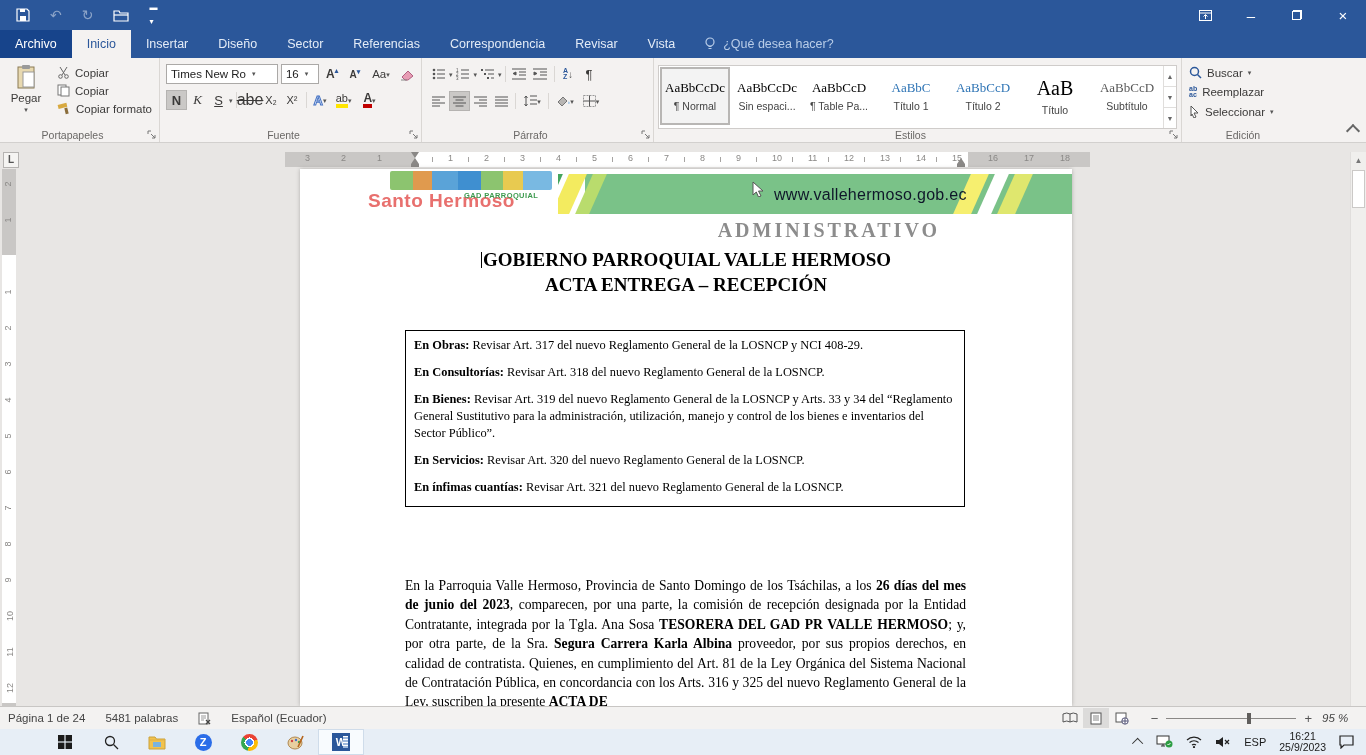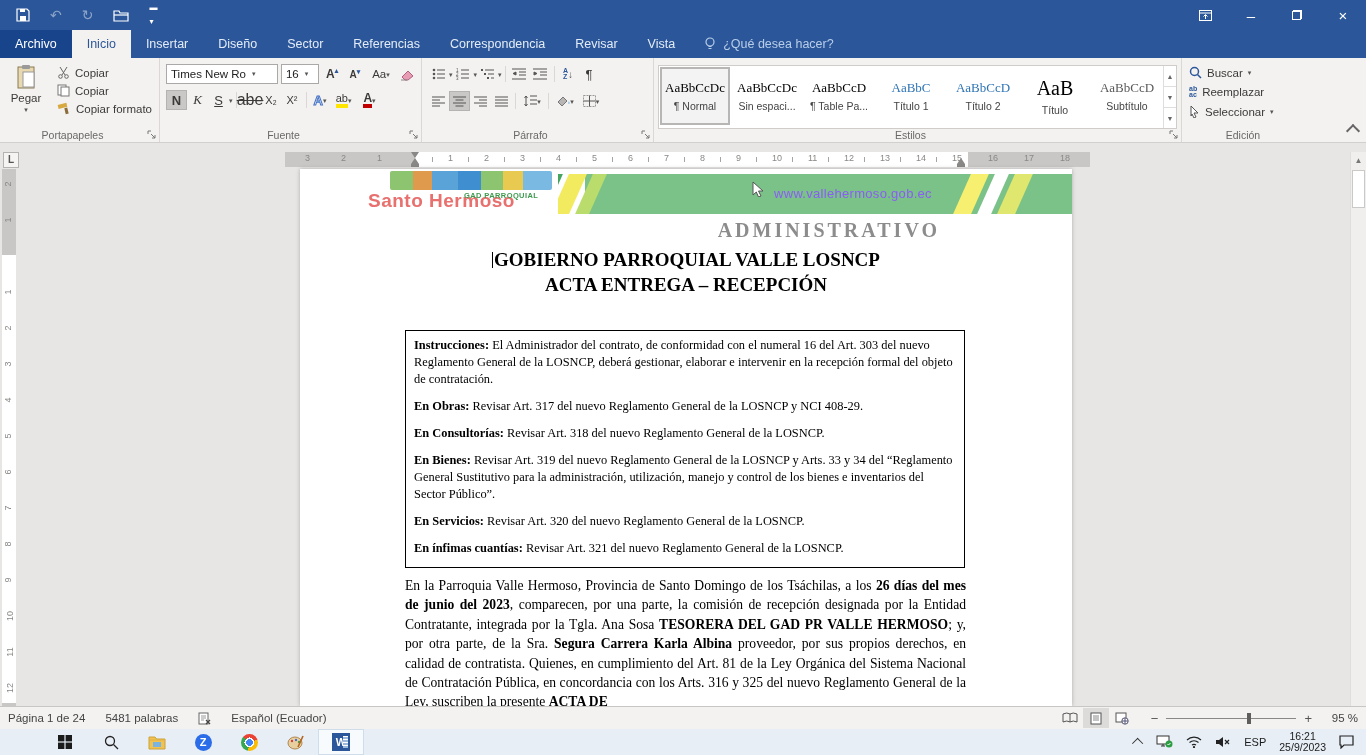--- a/index.html
+++ b/index.html
@@ -94,21 +94,21 @@
   .sb-up{height:16px;background:#f0efed;display:flex;align-items:center;justify-content:center;font-size:8px;color:#777;}
   .sb-thumb{margin:2px 1px;height:36px;background:#fff;border:1px solid #cbc9c7;}
 
   .page{position:absolute;left:300px;top:26px;width:772px;height:537px;background:#fff;box-shadow:0 0 4px rgba(0,0,0,.25);}
   
   .banner{position:absolute;left:0;right:0;top:1px;height:46px;overflow:hidden;}
   .band{position:absolute;left:285px;right:0;top:4px;bottom:2px;background:#7ac288;}
   .stripe{position:absolute;top:0;bottom:0;transform:skewX(-24deg);}
   .lstripes{position:absolute;left:238px;width:110px;top:4px;bottom:2px;}
   .rstripes{position:absolute;right:18px;width:100px;top:4px;bottom:2px;}
-  .url{position:absolute;top:16px;left:474px;color:#8b5cf6;font-size:13px;letter-spacing:.3px;}
+  .url{position:absolute;top:16px;left:474px;color:#0f172a;font-size:16px;letter-spacing:.3px;}
   .cursor-arrow{position:absolute;left:452px;top:11px;}
   .logo{position:absolute;left:54px;top:0;width:204px;height:46px;background:#fff;}
   .logo-art{height:19px;margin:1px 6px 0 36px;background:linear-gradient(90deg,#8cc46f 0 14%,#e09a4e 14% 26%,#5aa3d8 26% 42%,#3f8fd0 42% 56%,#8cc46f 56% 70%,#e8ca50 70% 82%,#79b9e2 82% 100%);border-radius:2px;}
   .logo-text{position:relative;margin-left:14px;font-size:19px;line-height:21px;font-weight:bold;color:#e8706e;letter-spacing:.5px;}
   .logo-sub{position:absolute;top:-5px;left:96px;font-size:7.5px;font-weight:bold;color:#3d9a4e;letter-spacing:.4px;}
   
   .section-label{position:absolute;top:50px;right:132px;font-family:"Liberation Serif",serif;font-weight:bold;font-size:20px;letter-spacing:3px;color:#8c8c8c;}
   .dh{position:absolute;left:0;right:0;text-align:center;font-family:"Liberation Serif",serif;font-weight:bold;font-size:19px;color:#000;}
   .dh1{top:80px;} .dh2{top:105px;}
   .caret{display:inline-block;width:1px;height:16px;background:#000;vertical-align:-2px;margin-right:1px;}
@@ -119,21 +119,21 @@
   
   .status{height:22px;border-top:1px solid #c8c6c4;background:#f3f2f1;display:flex;align-items:center;font-size:11.5px;color:#444;padding:0 8px;flex:0 0 auto;}
   .status .item{margin-right:20px;display:flex;align-items:center;gap:4px;}
   .st-right{margin-left:auto;display:flex;align-items:center;}
   .viewbtn{width:26px;height:20px;display:flex;align-items:center;justify-content:center;}
   .viewbtn.on{background:#dcdbda;}
   .zoomctl{display:flex;align-items:center;gap:8px;margin:0 10px 0 16px;}
   .zoomctl .minus,.zoomctl .plus{font-size:13px;color:#555;}
   .ztrack{position:relative;width:130px;height:1px;background:#8a8886;}
   .zthumb{position:absolute;left:62%;top:-5px;width:4px;height:11px;background:#605e5c;}
-  .zlabel{width:36px;text-align:right;}
+  .zlabel{width:36px;font-style:italic;}
 
   
   .taskbar{height:26px;background:#e7eef6;display:flex;align-items:center;flex:0 0 auto;}
   .tb-icons{display:flex;align-items:center;margin-left:42px;}
   .tbcell{width:46px;height:26px;display:flex;align-items:center;justify-content:center;}
   .tbcell.active{background:#f8fbfe;box-shadow:inset 0 0 0 1px #cfdcea;}
   .zapp{width:17px;height:17px;border-radius:50%;background:#2b6de8;color:#fff;font-weight:bold;font-size:11px;display:flex;align-items:center;justify-content:center;}
   .chrome{width:17px;height:17px;border-radius:50%;background:radial-gradient(circle at center,#4285f4 0 3.5px,#fff 3.5px 5px,transparent 5px),conic-gradient(from -50deg,#ea4335 0 120deg,#fbbc05 120deg 240deg,#34a853 240deg 360deg);}
   .wordic{width:18px;height:18px;background:#2b579a;display:flex;align-items:center;justify-content:center;color:#fff;font-weight:bold;font-size:11px;position:relative;}
   .wordic i{position:absolute;right:2px;top:3px;width:5px;height:12px;background:#fff;background:repeating-linear-gradient(#fff 0 1.5px,#9db8dd 1.5px 3px);}
@@ -547,25 +547,24 @@
         <span class="url">www.vallehermoso.gob.ec</span>
         <div class="logo">
           <div class="logo-art"></div>
           <div class="logo-text"><span>Santo Hermoso</span>
             <span class="logo-sub">GAD PARROQUIAL</span>
           </div>
         </div>
       </div>
 
       <div class="section-label">ADMINISTRATIVO</div>
-      <div class="dh dh1"><span class="caret"></span><span>GOBIERNO PARROQUIAL VALLE LOSNCP</span></div>
+      <div class="dh dh1"><span class="caret"></span><span>GOBIERNO PARROQUIAL VALLE HERMOSO</span></div>
       <div class="dh dh2">ACTA ENTREGA – RECEPCIÓN</div>
 
       <div class="ibox">
-          <p><b>Instrucciones:</b> El Administrador del contrato, de conformidad con el numeral 16 del Art. 303 del nuevo Reglamento General de la LOSNCP, deberá gestionar, elaborar e intervenir en la recepción formal del objeto de contratación.</p>
           <p><b>En Obras:</b> Revisar Art. 317 del nuevo Reglamento General de la LOSNCP y NCI 408-29.</p>
           <p><b>En Consultorías:</b> Revisar Art. 318 del nuevo Reglamento General de la LOSNCP.</p>
           <p><b>En Bienes:</b> Revisar Art. 319 del nuevo Reglamento General de la LOSNCP y Arts. 33 y 34 del “Reglamento General Sustitutivo para la administración, utilización, manejo y control de los bienes e inventarios del Sector Público”.</p>
           <p><b>En Servicios:</b> Revisar Art. 320 del nuevo Reglamento General de la LOSNCP.</p>
           <p><b>En ínfimas cuantías:</b> Revisar Art. 321 del nuevo Reglamento General de la LOSNCP.</p>
         </div>
 
       <div class="bodypar"><span>En la Parroquia Valle Hermoso, Provincia de Santo Domingo de los Tsáchilas, a los </span><b>26 días del mes de junio del 2023</b><span>, comparecen, por una parte, la comisión de recepción designada por la Entidad Contratante, integrada por la Tgla. Ana Sosa </span><b>TESORERA DEL GAD PR VALLE HERMOSO</b><span>; y, por otra parte, de la Sra. </span><b>Segura Carrera Karla Albina</b><span> proveedor, por sus propios derechos, en calidad de contratista. Quienes, en cumplimiento del Art. 81 de la Ley Orgánica del Sistema Nacional de Contratación Pública, en concordancia con los Arts. 316 y 325 del nuevo Reglamento General de la Ley, suscriben la presente </span><b>ACTA DE</b></div>
     </div>
 

